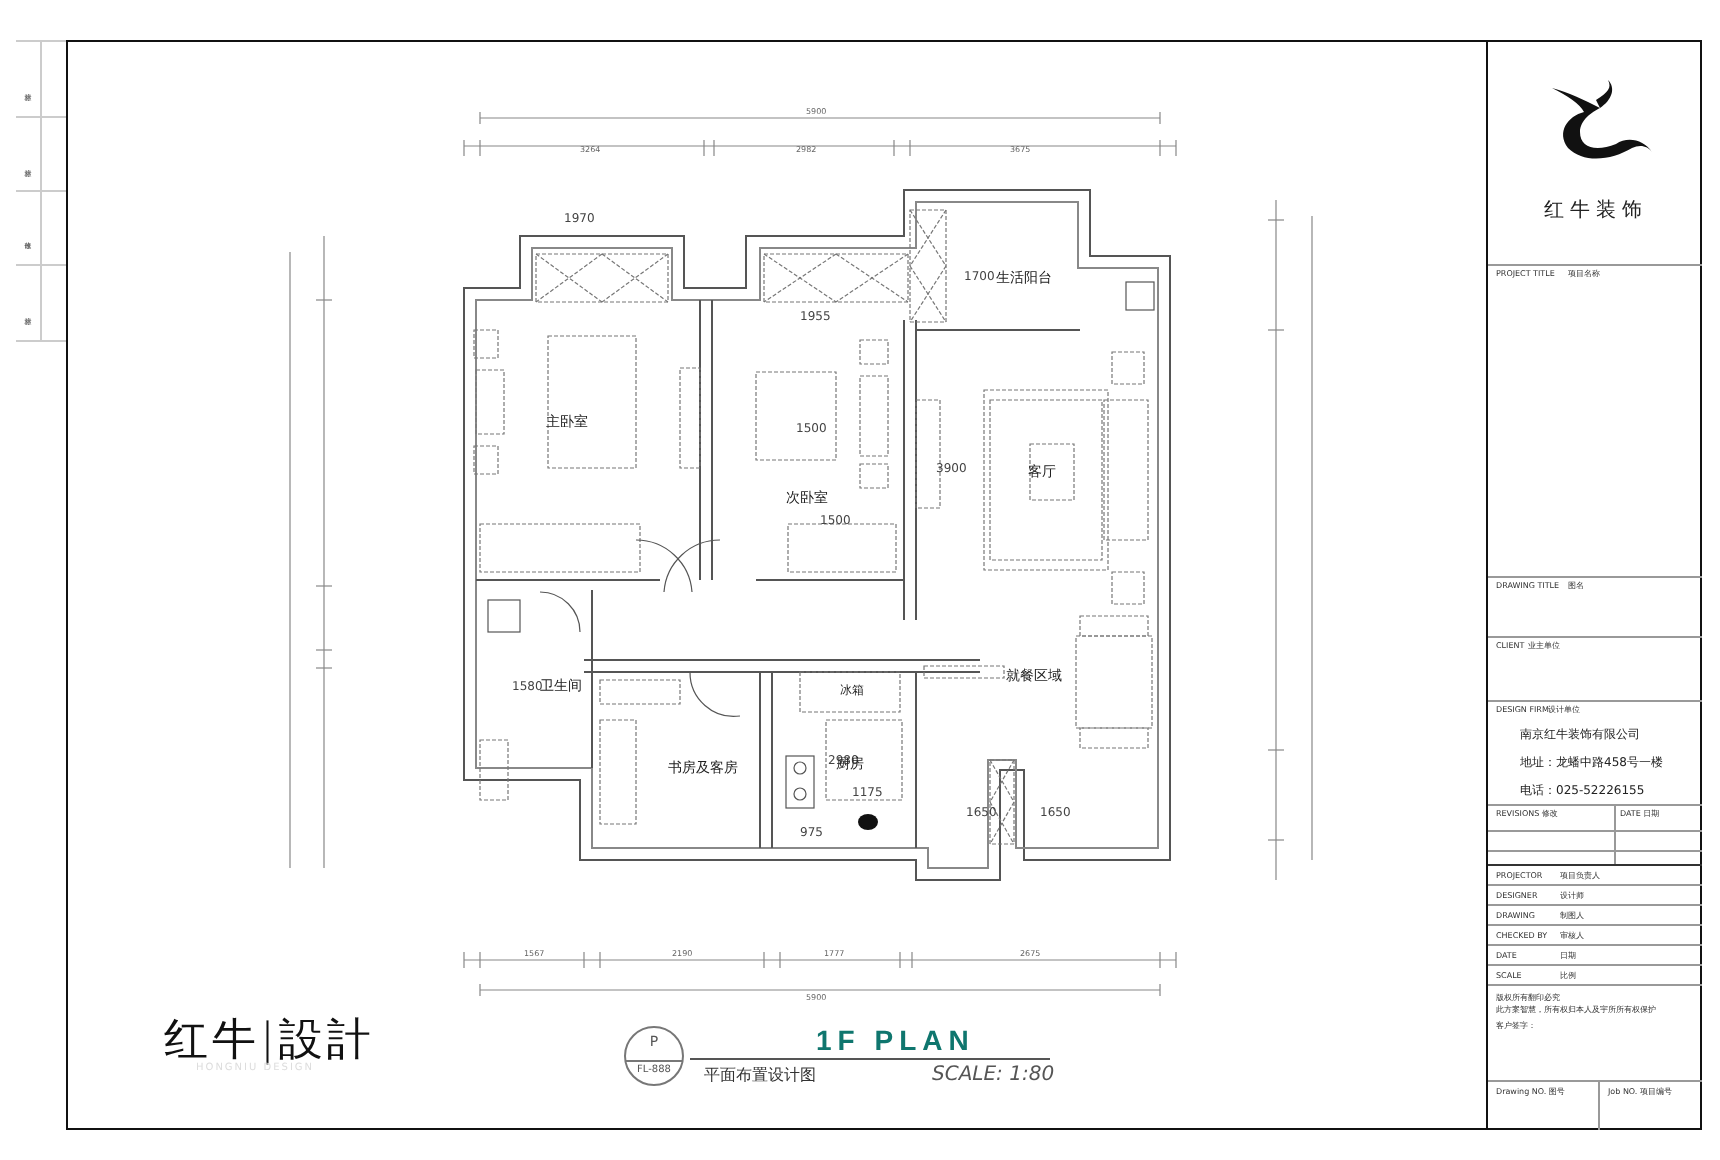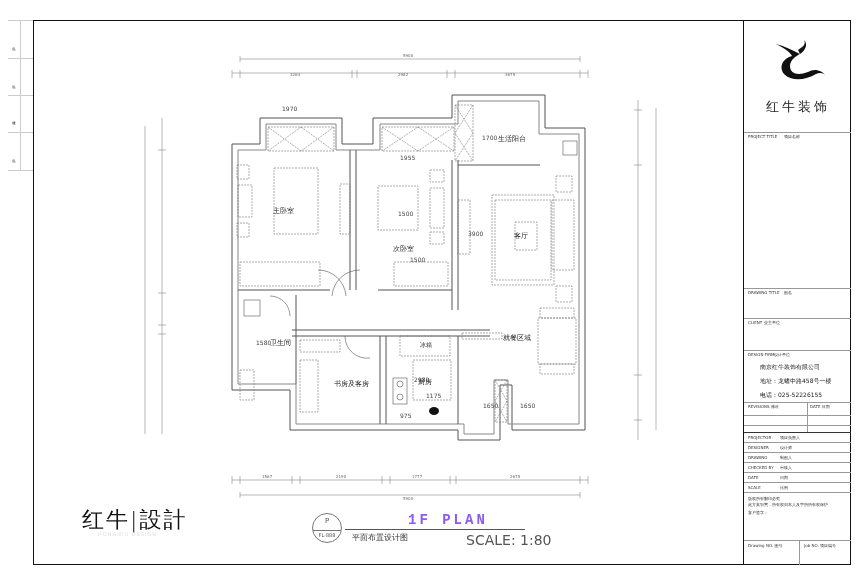--- a/index.html
+++ b/index.html
@@ -3,30 +3,30 @@
 <meta charset="utf-8">
 <style>
   html,body{margin:0;padding:0;background:#fff;}
   body{width:860px;height:580px;position:relative;overflow:hidden;font-family:"DejaVu Sans",sans-serif;color:#222;}
   .abs{position:absolute;}
   .frame{position:absolute;left:33px;top:20px;width:818px;height:545px;border:1.5px solid #111;box-sizing:border-box;}
   .tb{position:absolute;left:743px;top:20px;width:108px;height:545px;border-left:1.5px solid #111;box-sizing:border-box;}
   .tbline{position:absolute;left:0;right:0;height:0;border-top:1px solid #999;}
   .tbtxt{position:absolute;font-size:4px;color:#333;white-space:nowrap;}
   .tbcn{position:absolute;font-size:6px;color:#222;white-space:nowrap;}
-  .brand{position:absolute;left:0;width:108px;text-align:center;top:78px;font-family:"DejaVu Serif",serif;font-size:13px;letter-spacing:3px;color:#222;}
+  .brand{position:absolute;left:0;width:108px;text-align:center;top:78px;font-family:"DejaVu Serif",serif;font-size:10px;letter-spacing:3px;color:#222;}
   .leftstrip{position:absolute;left:8px;top:20px;width:25px;height:150px;}
   .ls-row{position:absolute;left:0;width:25px;border-top:1px solid #ccc;}
   .ls-cell{position:absolute;font-size:3.5px;color:#555;writing-mode:vertical-rl;}
   .logo-text{position:absolute;left:82px;top:505px;font-size:22px;color:#111;letter-spacing:2px;font-family:"DejaVu Sans",sans-serif;font-weight:300;}
   .logo-sub{position:absolute;left:98px;top:531px;font-size:5px;color:#ddd;letter-spacing:1px;}
-  .title-plan{position:absolute;left:408px;top:512px;font-size:14px;font-weight:bold;letter-spacing:3px;color:#8b5cf6;font-family:Liberation Mono, monospace;}
+  .title-plan{position:absolute;left:408px;top:512px;font-size:14px;font-weight:bold;letter-spacing:3px;color:#0f766e;font-family:Liberation Sans, sans-serif;}
   .title-line{position:absolute;left:345px;top:529px;width:180px;border-top:1px solid #555;}
   .title-cn{position:absolute;left:352px;top:532px;font-size:8px;color:#333;font-family:Liberation Sans, sans-serif;}
-  .title-scale{position:absolute;left:466px;top:532px;font-size:14px;color:#555;}
+  .title-scale{position:absolute;left:466px;top:532px;font-size:10px;font-style:italic;color:#555;}
   .circle-tag{position:absolute;left:312px;top:513px;width:30px;height:30px;border:1px solid #777;border-radius:50%;box-sizing:border-box;}
   .circle-tag .p{position:absolute;left:0;right:0;top:3px;text-align:center;font-size:7px;color:#555;}
   .circle-tag .fl{position:absolute;left:0;right:0;top:16px;text-align:center;font-size:5px;color:#555;border-top:1px solid #777;padding-top:1px;}
   svg text{font-family:"DejaVu Sans",sans-serif;}
 </style>
 </head>
 <body>
 
 <div class="frame"></div>
 

